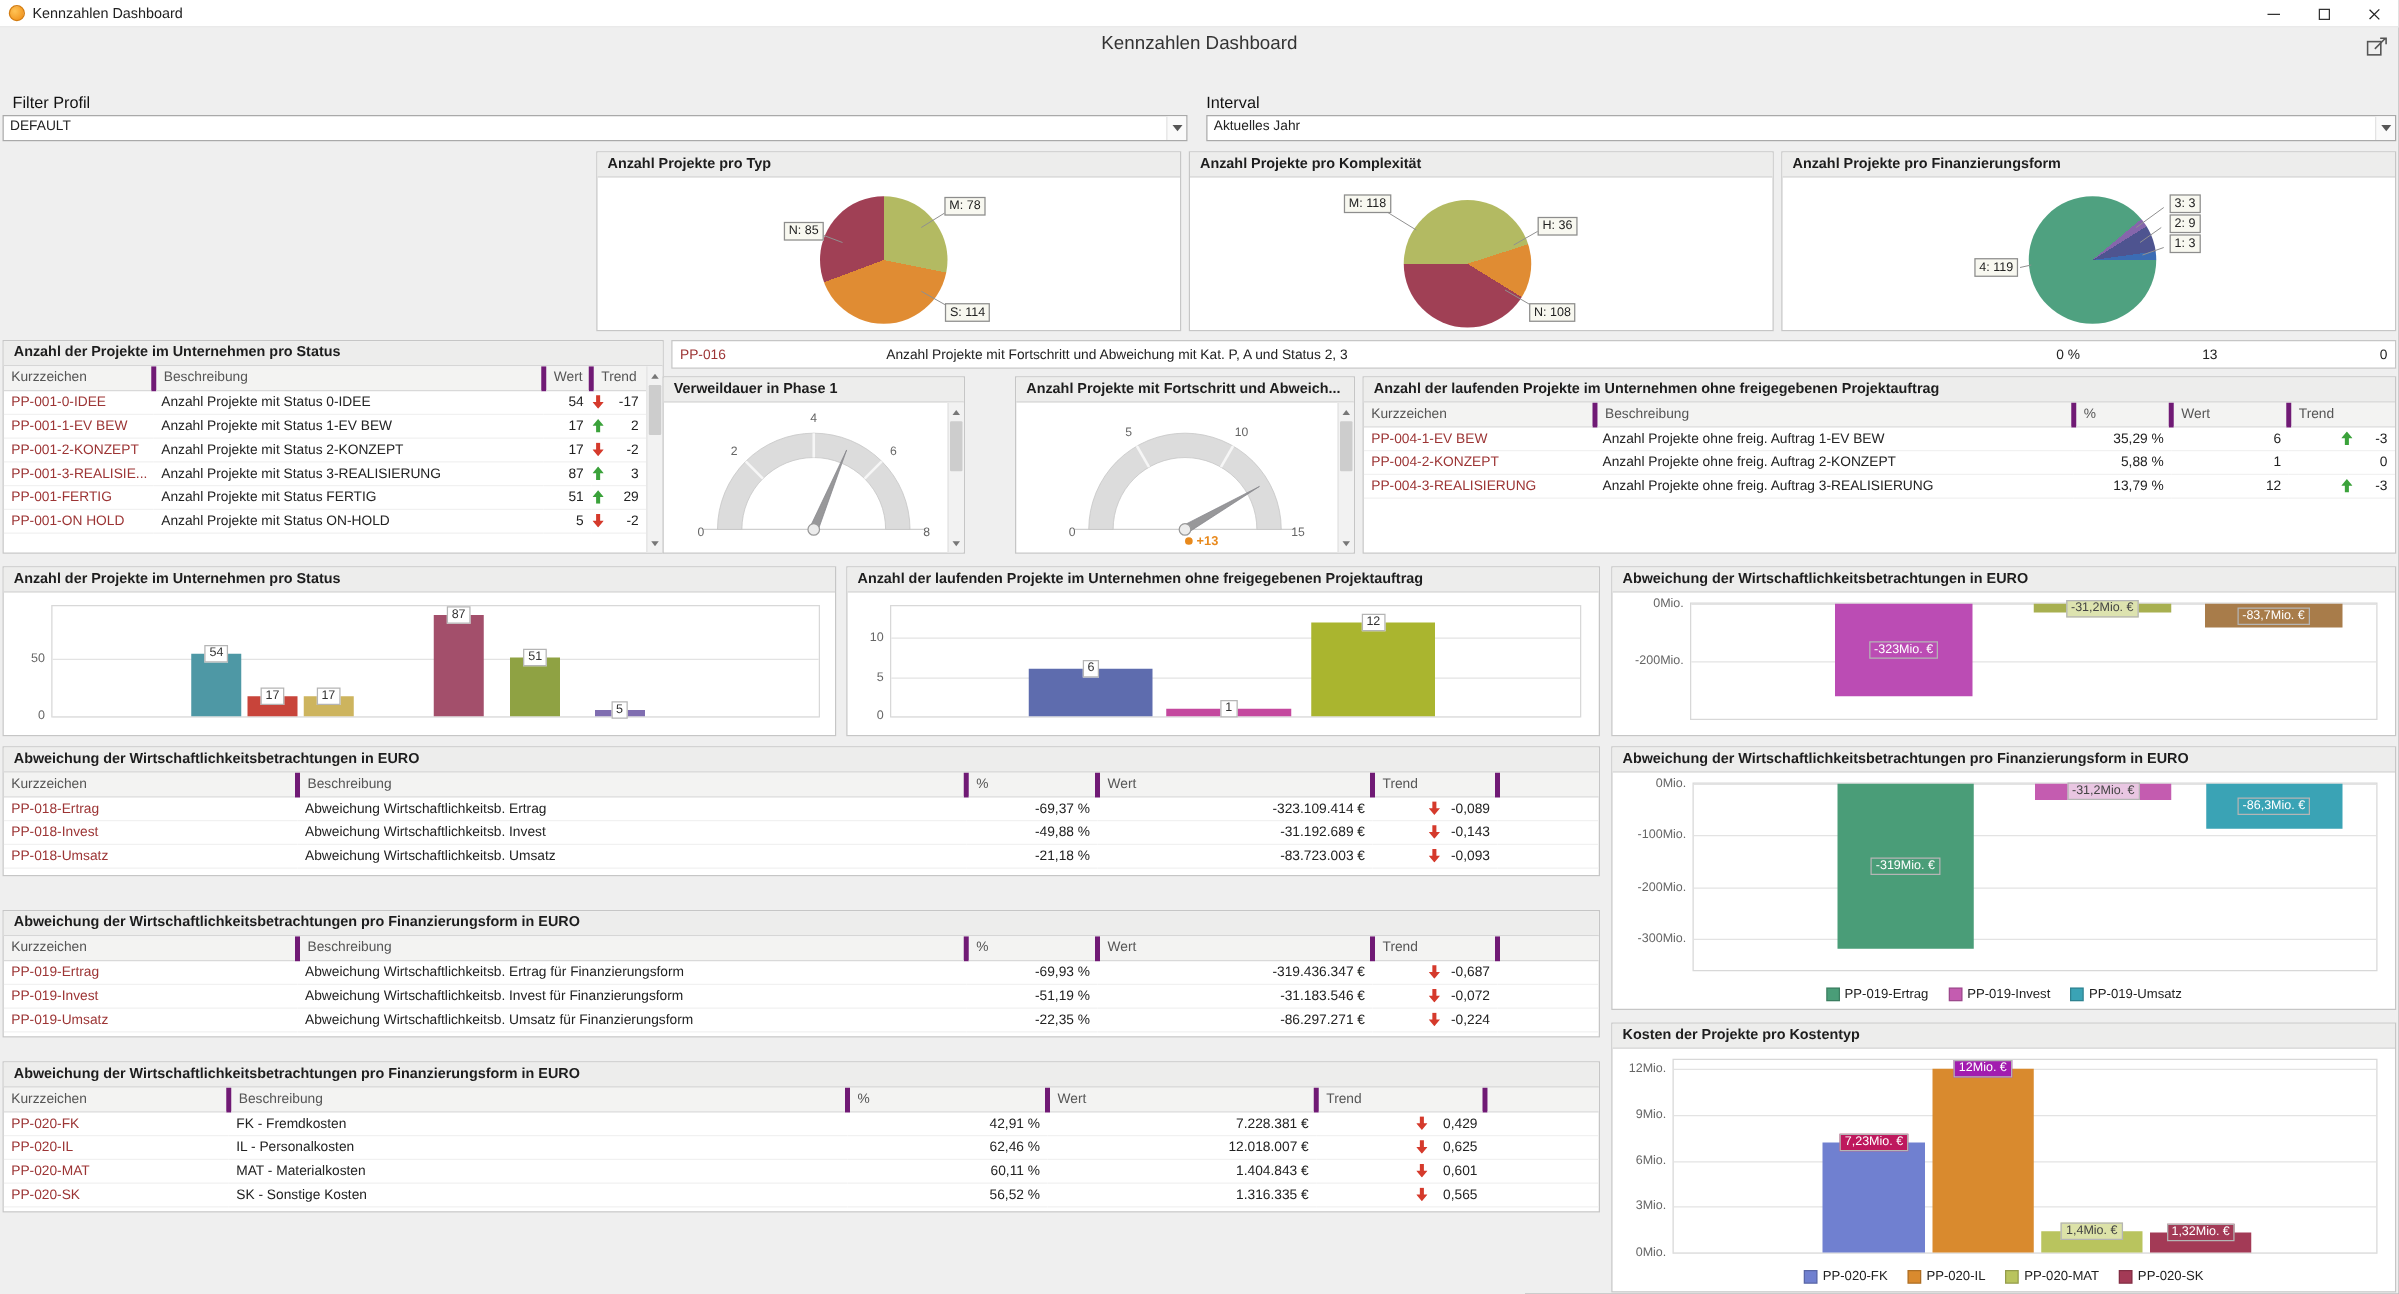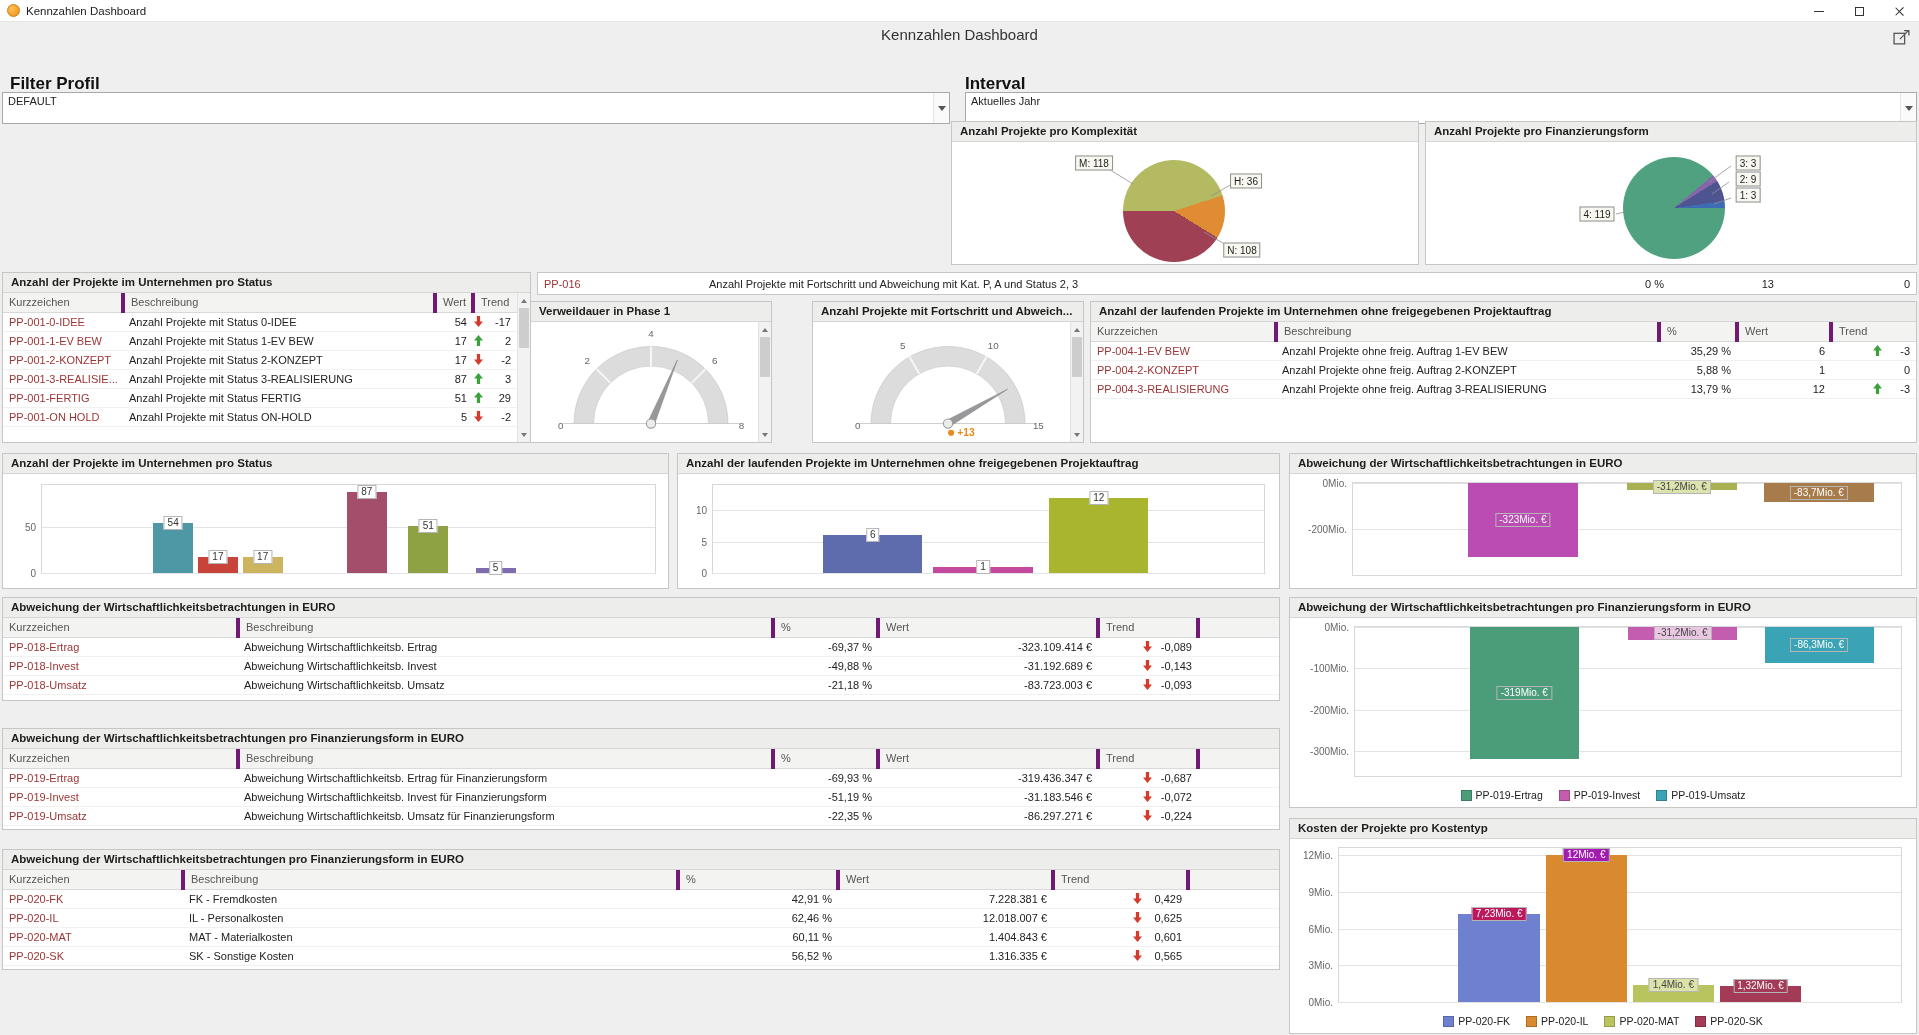--- a/index.html
+++ b/index.html
@@ -18,22 +18,22 @@
 .glyph-min{width:10px;height:0;border-bottom:1px solid #333}
 .glyph-max{width:9px;height:9px;border:1px solid #333}
 .glyph-close{position:relative;width:11px;height:11px}
 .glyph-close::before,.glyph-close::after{content:"";position:absolute;left:5px;top:0;width:1.4px;height:11px;background:#222}
 .glyph-close::before{transform:rotate(45deg)}
 .glyph-close::after{transform:rotate(-45deg)}
 
 
 .header-title{position:absolute;top:26px;left:0;width:100%;text-align:center;font-size:15px;color:#333}
 .export-icon{position:absolute;top:29px;right:8px;width:18px;height:16px}
-.filter-label{position:absolute;font-weight:bold;font-size:17px;color:#111}
-.combo{position:absolute;height:32px;background:#fff;border:1px solid #a9a9a9;line-height:17px;
+.filter-label{position:absolute;font-weight:normal;font-size:13px;color:#111}
+.combo{position:absolute;height:21px;background:#fff;border:1px solid #a9a9a9;line-height:17px;
        padding:0 20px 0 5px;white-space:nowrap;overflow:hidden}
 .combo-arrow{position:absolute;right:0;top:0;width:16px;height:100%;display:flex;align-items:center;
              justify-content:center;background:#fafafa;border-left:1px solid #e3e3e3}
 .tri-down{width:0;height:0;border-left:4px solid transparent;border-right:4px solid transparent;border-top:5px solid #555}
 .tri-up{width:0;height:0;border-left:3.5px solid transparent;border-right:3.5px solid transparent;border-bottom:4px solid #777}
 .tri-dn2{width:0;height:0;border-left:3.5px solid transparent;border-right:3.5px solid transparent;border-top:4px solid #777}
 
 
 .panel{position:absolute;background:#fff;border:1px solid #c6c6c6}
 .panel-title{height:20px;background:#ededec;border-bottom:1px solid #d6d6d6;font-weight:bold;
@@ -145,20 +145,34 @@
   </div>
   <span class="filter-label" style="left:965px;top:74px">Interval</span>
   <div class="combo" style="left:965px;top:92px;width:952px">
     <span>Aktuelles Jahr</span>
     <span class="combo-arrow">
         <span class="tri-down"></span>
       </span>
   </div>
 
 
+  <div class="panel" style="left:477px;top:121px;width:468px;height:144px">
+    <div class="panel-title">Anzahl Projekte pro Typ</div>
+    <div class="panel-body">
+      <svg class="pie-lines" width="466" height="122">
+        <line x1="280" y1="27" x2="259" y2="40"></line>
+        <line x1="180" y1="46" x2="196" y2="52"></line>
+        <line x1="282" y1="104" x2="259" y2="91"></line>
+      </svg>
+      <div class="pie" style="left: 178px; top: 15px; background: conic-gradient(rgb(179, 186, 98) 0deg, rgb(179, 186, 98) 101.372deg, rgb(224, 140, 51) 101.372deg, rgb(224, 140, 51) 249.531deg, rgb(160, 64, 85) 249.531deg, rgb(160, 64, 85) 360deg);"></div>
+      <span class="callout" style="left:294px;top:23px">M: 78</span>
+      <span class="callout" style="left:165px;top:43px">N: 85</span>
+      <span class="callout" style="left:296px;top:108px">S: 114</span>
+    </div>
+  </div>
 
   <div class="panel" style="left:951px;top:121px;width:468px;height:144px">
     <div class="panel-title">Anzahl Projekte pro Komplexität</div>
     <div class="panel-body">
       <svg class="pie-lines" width="466" height="122">
         <line x1="155" y1="26" x2="181" y2="42"></line>
         <line x1="280" y1="42" x2="259" y2="54"></line>
         <line x1="276" y1="104" x2="252" y2="90"></line>
       </svg>
       <div class="pie" style="left: 171px; top: 18px; background: conic-gradient(from 270deg, rgb(179, 186, 98) 0deg, rgb(179, 186, 98) 162.137deg, rgb(224, 140, 51) 162.137deg, rgb(224, 140, 51) 211.603deg, rgb(160, 64, 85) 211.603deg, rgb(160, 64, 85) 360deg);"></div>

